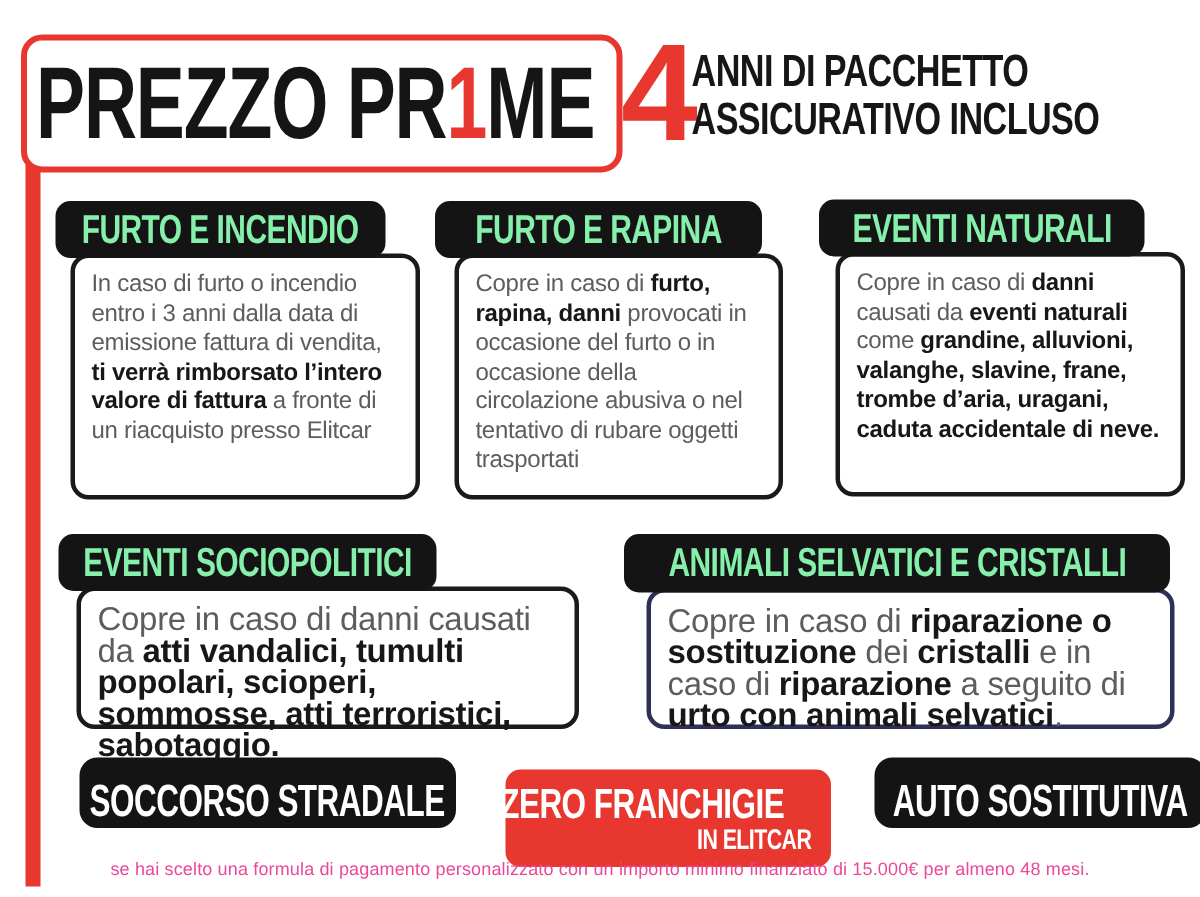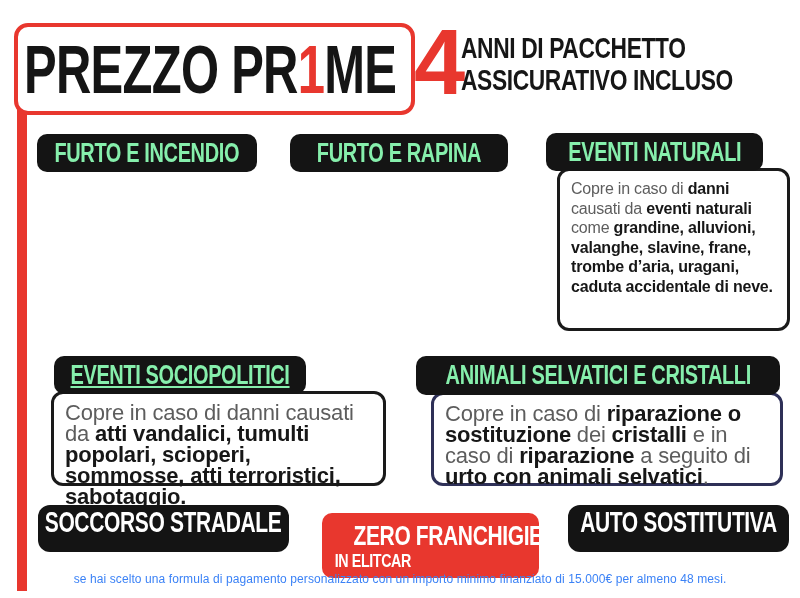--- a/index.html
+++ b/index.html
@@ -45,30 +45,30 @@
     font-size:16px;line-height:19.5px;letter-spacing:-0.2px;
   }
   .card-body.navy{border-color:#2e3057;}
   .card-body .seg{color:#5d5d5d;font-weight:400;}
   .card-body .seg.bold{color:#171717;font-weight:700;}
   .row2 .card-body{font-size:22px;line-height:21px;}
 
   
   .pill{
     position:absolute;background:#141414;border-radius:12px;color:#fff;
-    display:flex;align-items:flex-start;justify-content:center;z-index:2;
+    display:flex;align-items:flex-end;justify-content:center;z-index:2;margin-left:15px;
   }
   .pill .cond-c{font-size:30px;letter-spacing:-0.5px;transform:scaleX(0.70);}
   .pill.red{background:#e8372e;border-radius:10px;flex-direction:column;}
   .pill.red .l1{font-size:28px;line-height:29px;transform:scaleX(0.75);}
   .pill.red .l2{font-size:19px;line-height:21px;transform:scaleX(0.75);}
 
   .footnote{
     position:absolute;left:0;right:0;top:572px;text-align:center;
-    font-size:12px;color:#3b82f6;letter-spacing:0.1px;z-index:2;
+    font-size:12px;color:#ec4899;letter-spacing:0.1px;z-index:2;
   }
 </style>
 </head>
 <body>
 
 <div class="page">
 
   <div class="title-box">
     <div class="title-text cond"><span>PREZZO PR</span><span class="title-one">1</span><span>ME</span></div>
   </div>
@@ -76,32 +76,34 @@
   <div class="tagline">
     <div class="ln cond">ANNI DI PACCHETTO</div>
     <div class="ln cond">ASSICURATIVO INCLUSO</div>
   </div>
 
   <div class="accent-line"></div>
 
   <div class="card-head" style="left:37px;top:134px;width:220px;height:38px;">
     <span class="cond-c">FURTO E INCENDIO</span>
   </div>
+  <div class="card-body" style="left:47px;top:169px;width:233px;height:164px;"><span class="seg">In caso di furto o incendio entro i 3 anni dalla data di emissione fattura di vendita, </span><span class="seg bold">ti verrà rimborsato l’intero valore di fattura</span><span class="seg"> a fronte di un riacquisto presso Elitcar</span></div>
 
   <div class="card-head" style="left:290px;top:134px;width:218px;height:38px;">
     <span class="cond-c">FURTO E RAPINA</span>
   </div>
+  <div class="card-body" style="left:303px;top:169px;width:219px;height:164px;"><span class="seg">Copre in caso di </span><span class="seg bold">furto, rapina, danni</span><span class="seg"> provocati in occasione del furto o in occasione della circolazione abusiva o nel tentativo di rubare oggetti trasportati</span></div>
 
   <div class="card-head" style="left:546px;top:133px;width:217px;height:38px;">
     <span class="cond-c">EVENTI NATURALI</span>
   </div>
   <div class="card-body" style="left:557px;top:168px;width:233px;height:163px;"><span class="seg">Copre in caso di </span><span class="seg bold">danni</span><span class="seg"> causati da </span><span class="seg bold">eventi naturali</span><span class="seg"> come </span><span class="seg bold">grandine, alluvioni, valanghe, slavine, frane, trombe d’aria, uragani, caduta accidentale di neve.</span></div>
 
   <div class="row2">
-    <div class="card-head" style="left:54px;top:356px;width:252px;height:38px;text-decoration:underline;">
+    <div class="card-head" style="left:39px;top:356px;width:252px;height:38px;">
       <span class="cond-c">EVENTI SOCIOPOLITICI</span>
     </div>
     <div class="card-body" style="left:51px;top:391px;width:335px;height:95px;"><span class="seg">Copre in caso di danni causati da </span><span class="seg bold">atti vandalici, tumulti popolari, scioperi, sommosse, atti terroristici, sabotaggio.</span></div>
 
     <div class="card-head" style="left:416px;top:356px;width:364px;height:39px;">
       <span class="cond-c">ANIMALI SELVATICI E CRISTALLI</span>
     </div>
     <div class="card-body navy" style="left:431px;top:392px;width:352px;height:94px;"><span class="seg">Copre in caso di </span><span class="seg bold">riparazione o sostituzione</span><span class="seg"> dei </span><span class="seg bold">cristalli</span><span class="seg"> e in caso di </span><span class="seg bold">riparazione</span><span class="seg"> a seguito di </span><span class="seg bold">urto con animali selvatici</span><span class="seg">.</span></div>
   </div>
 

